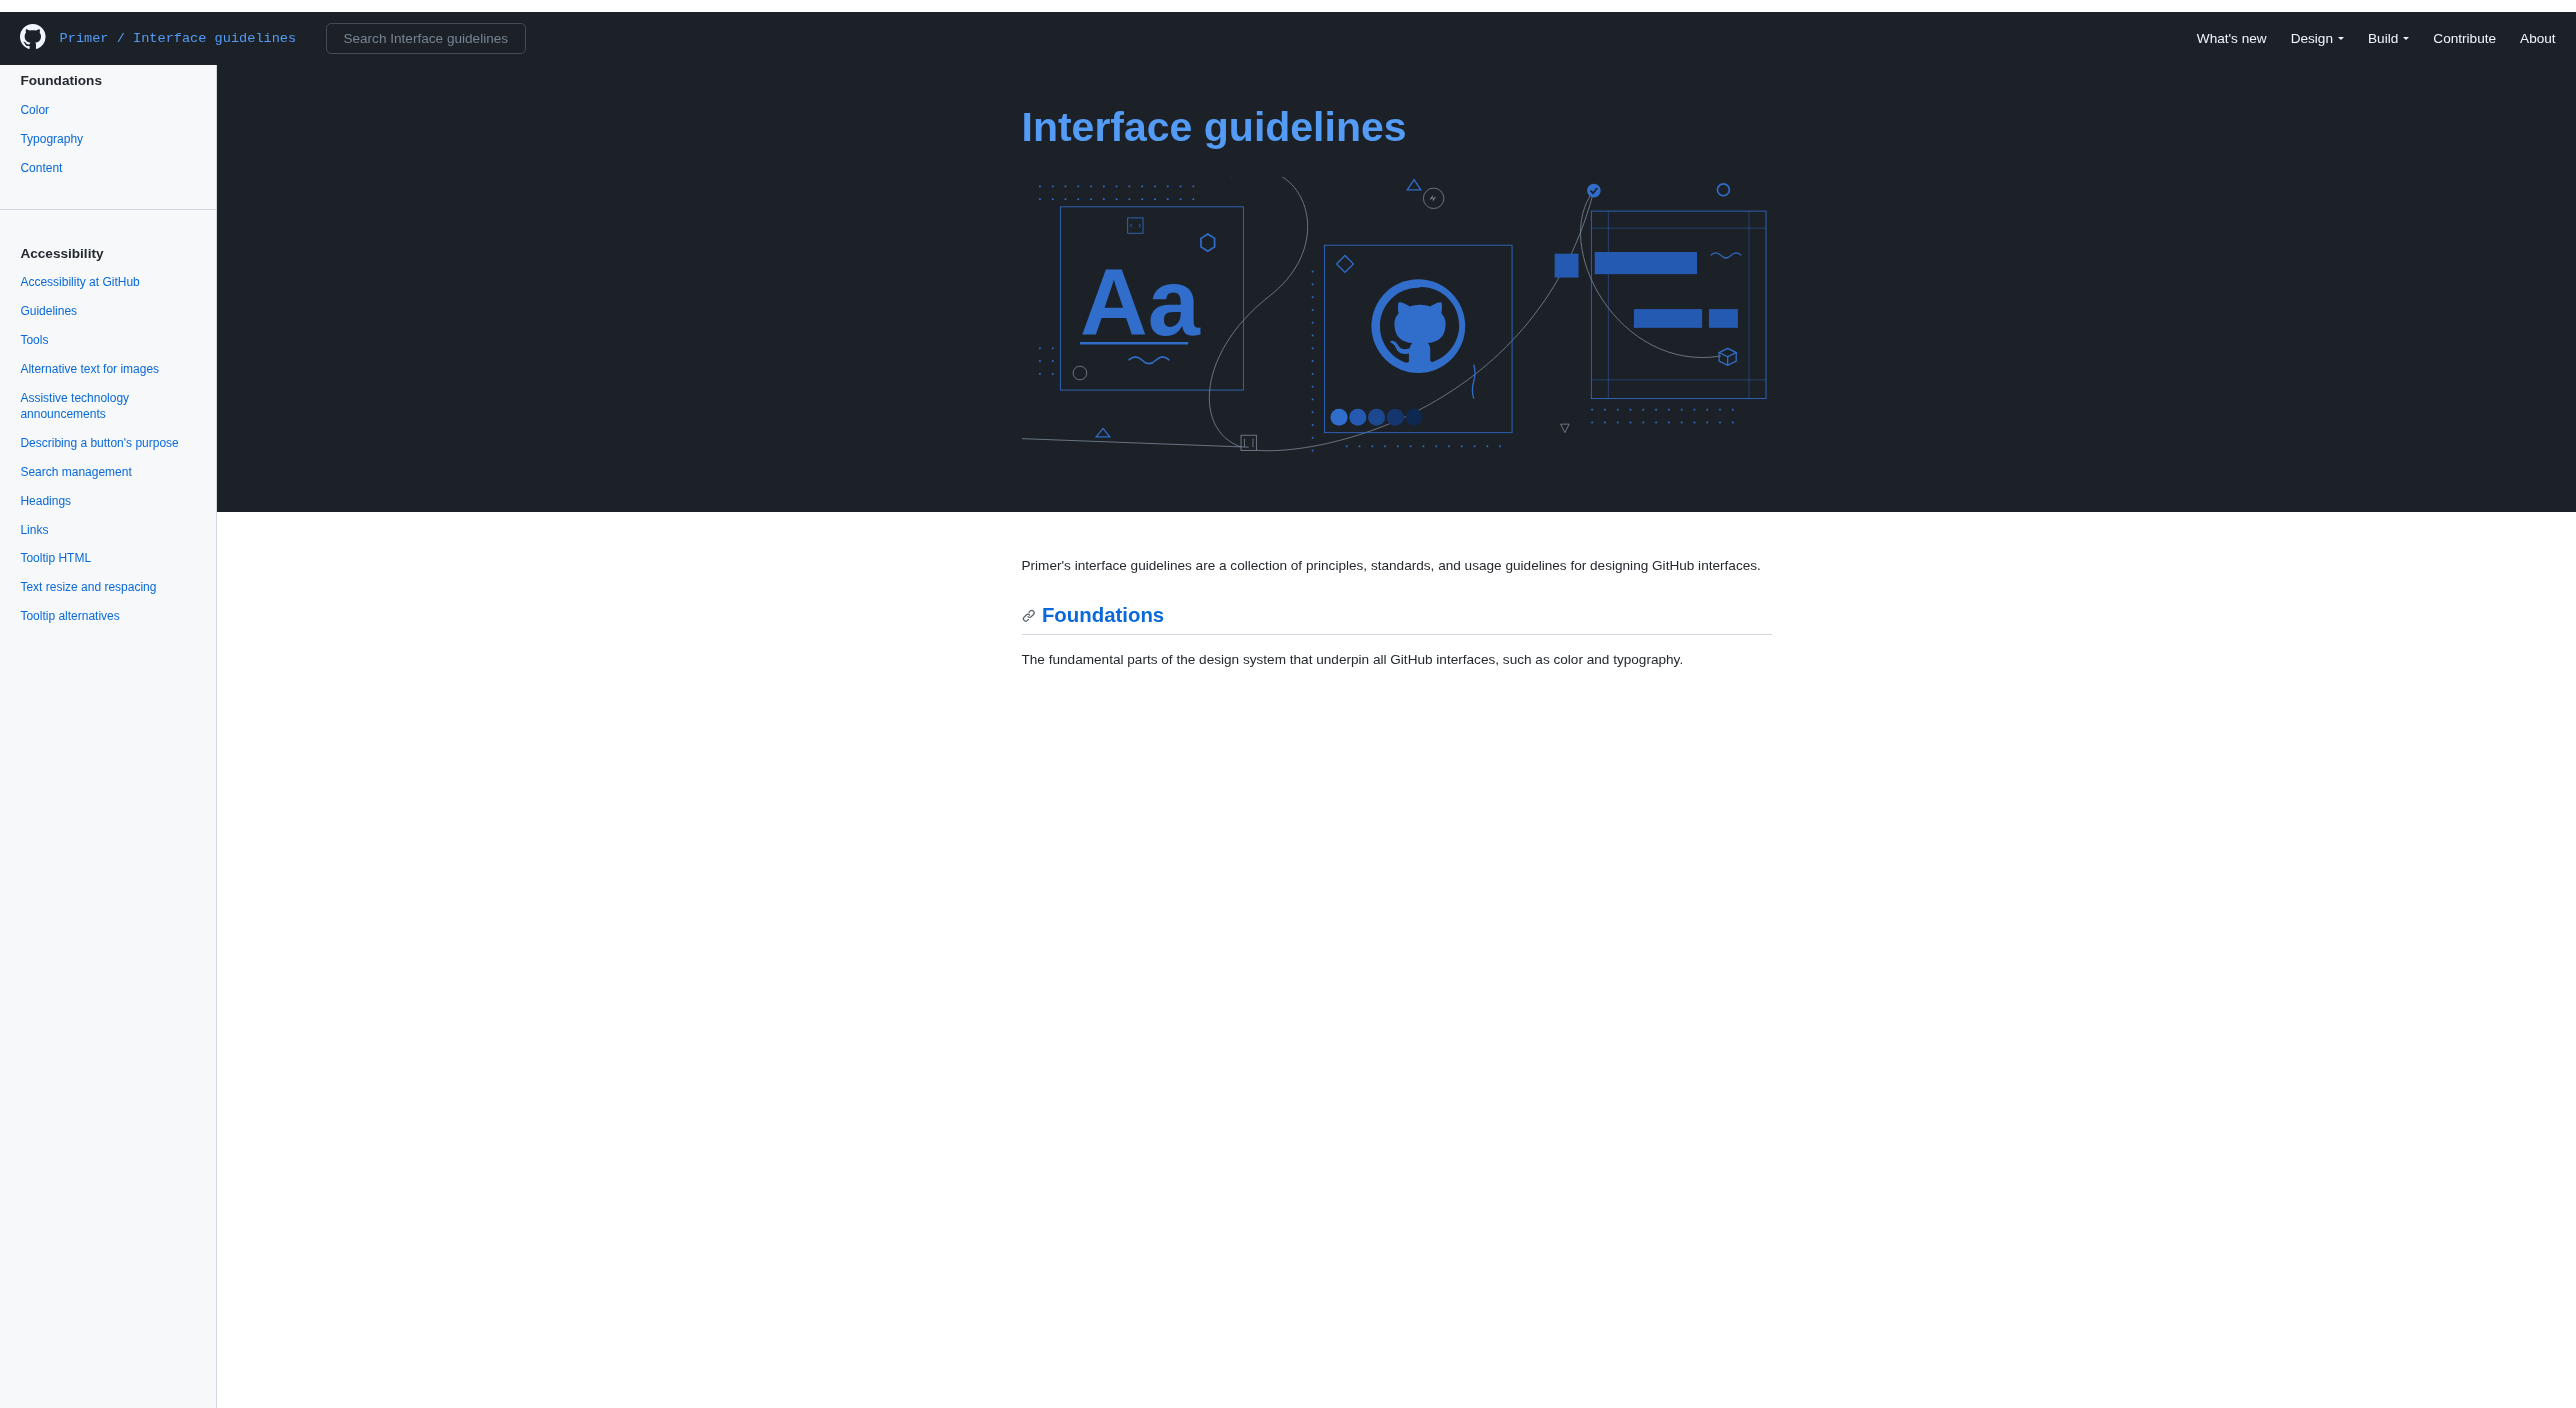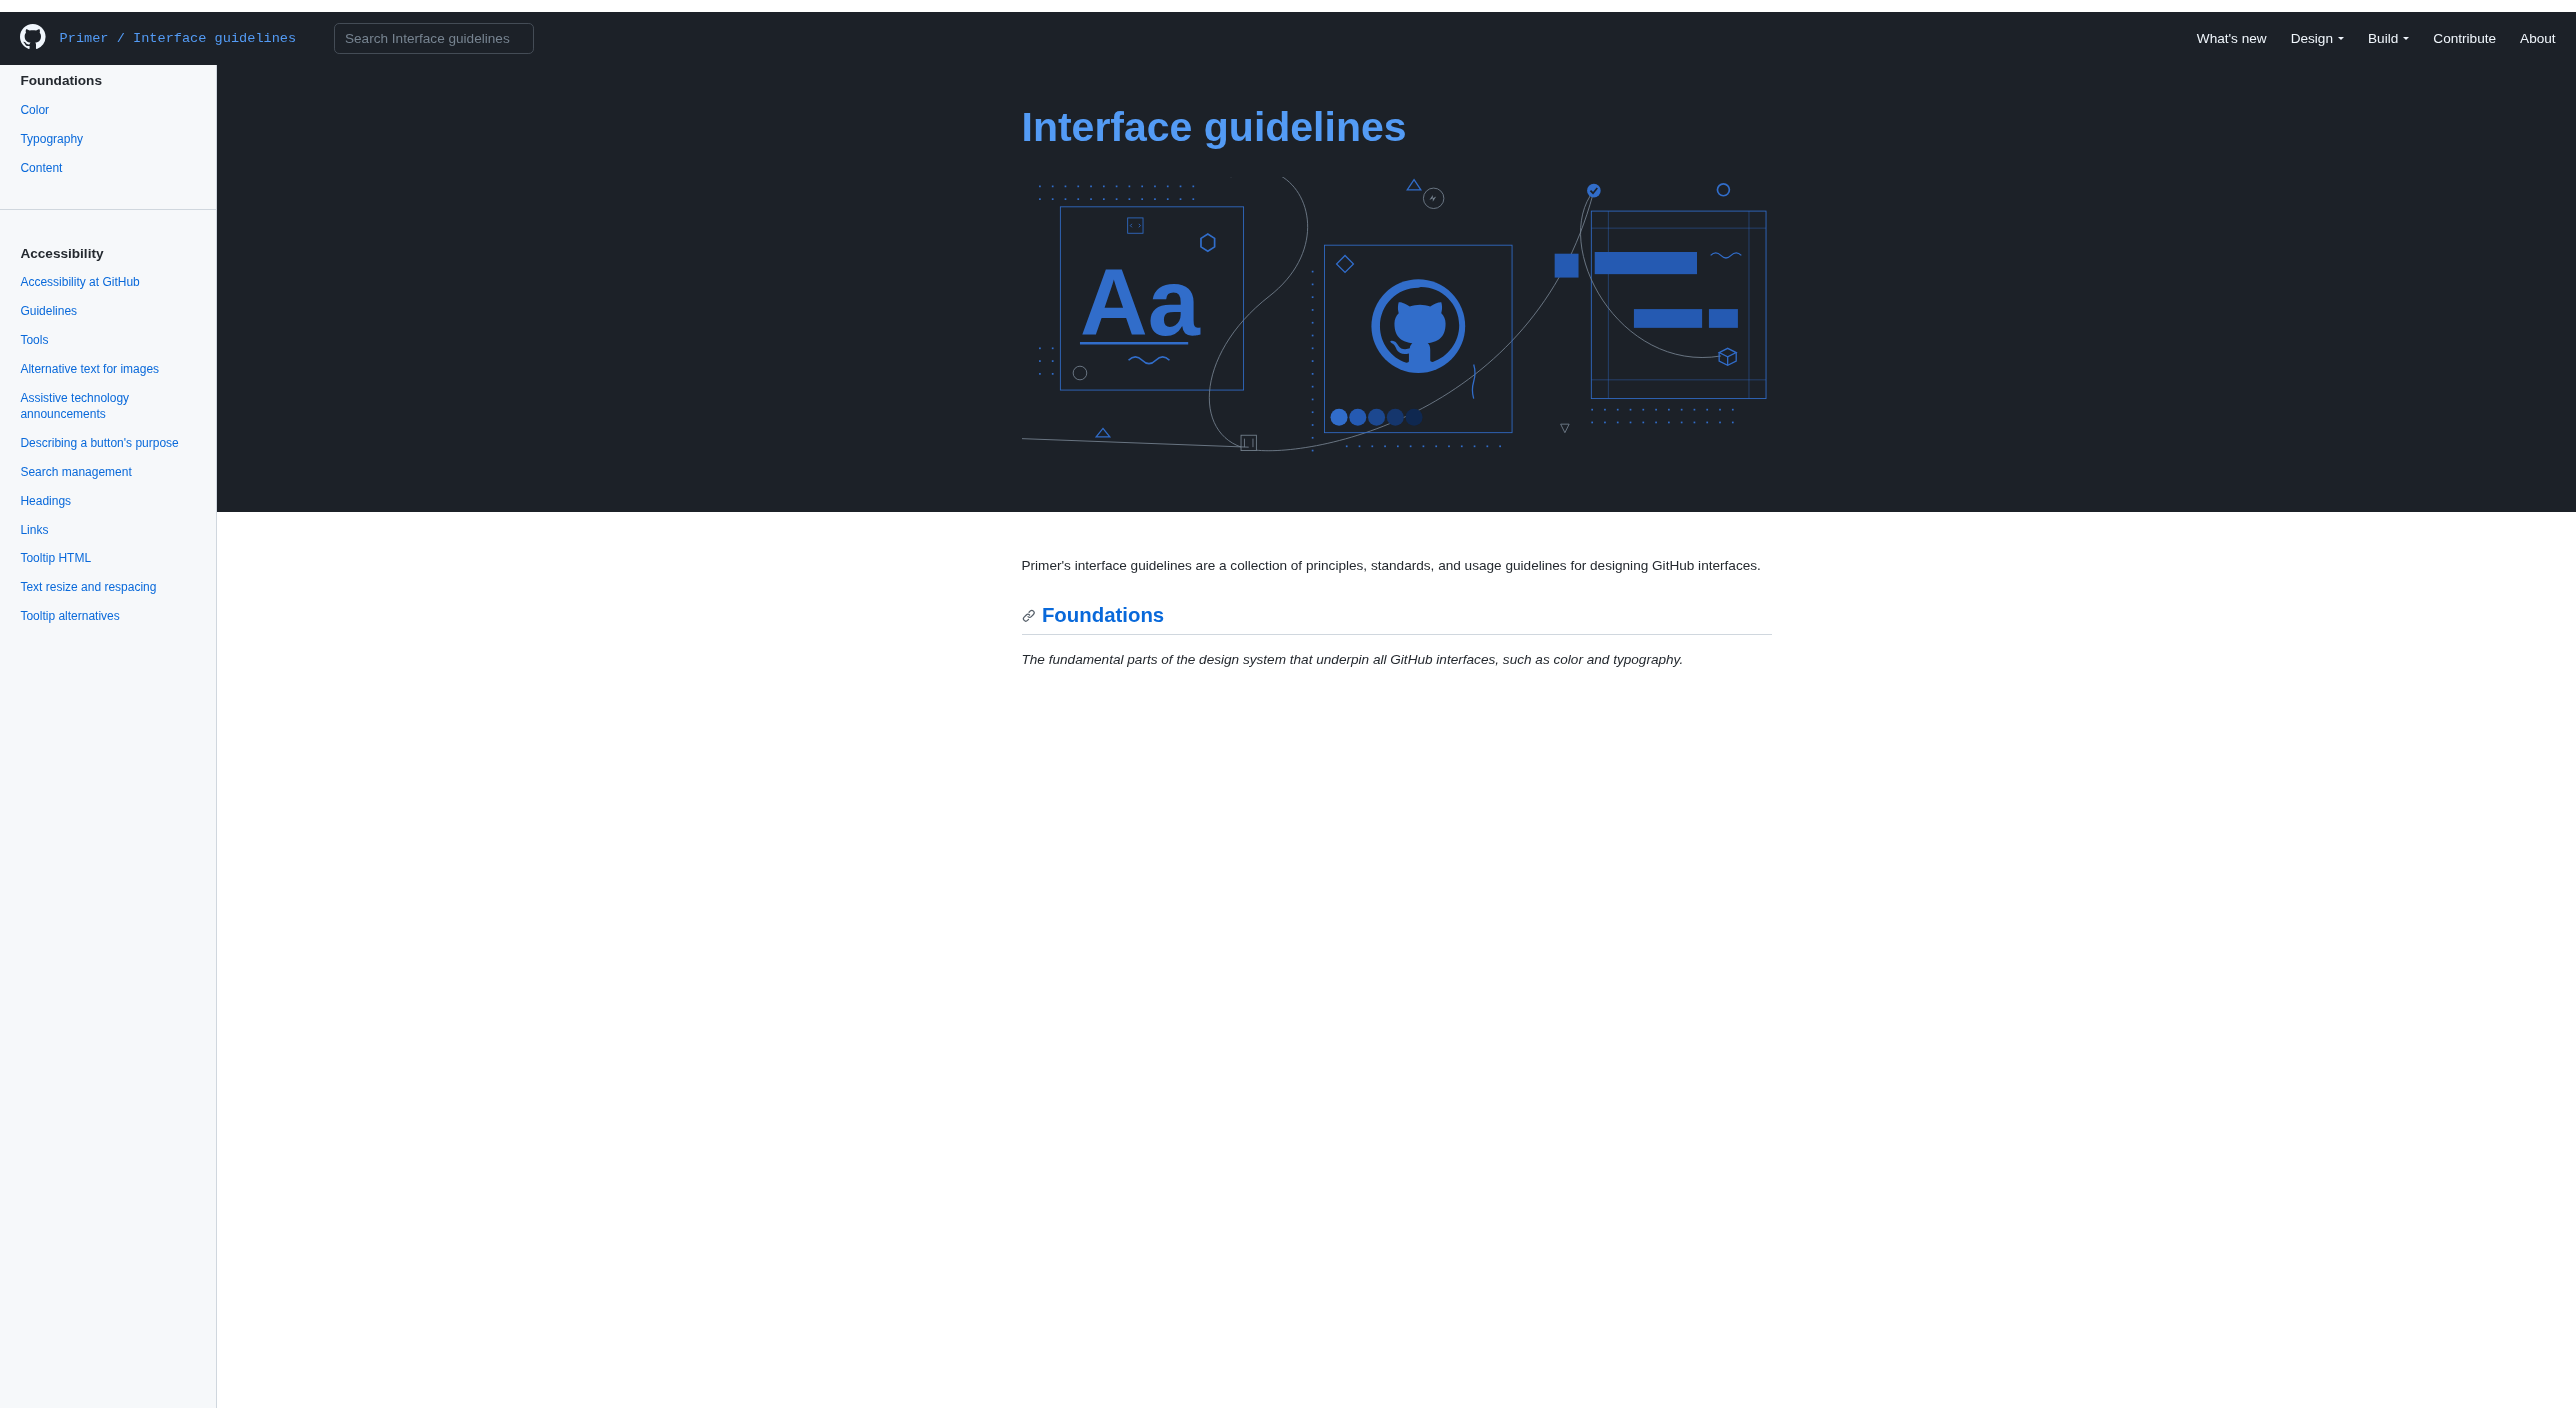--- a/index.html
+++ b/index.html
@@ -4,21 +4,21 @@
 <style>
 * { margin: 0; padding: 0; box-sizing: border-box; }
 body { font-family: -apple-system, BlinkMacSystemFont, "Segoe UI", Helvetica, Arial, sans-serif; font-size: 12px; color: #24292f; background: #fff; }
 
 
 .header { background: #1c2128; height: 53px; display: flex; align-items: center; padding: 0 20.4px; gap: 13.6px; position: sticky; top: 12px; z-index: 100; }
 .logo-wrap { display: flex; align-items: center; gap: 13.6px; }
 .github-logo { width: 25.6px; height: 25.6px; fill: #f0f6fc; }
 .breadcrumb { font-family: "SFMono-Regular", Consolas, "Liberation Mono", Menlo, monospace; font-size: 13.6px; color: #539bf5; }
 .breadcrumb a { color: #539bf5; text-decoration: none; }
-.search-input { background: transparent; border: 0.9px solid #444c56; border-radius: 5.1px; padding: 6.8px 10.2px; color: #adbac7; font-size: 13.6px; width: 200px; margin-left: 24px; }
+.search-input { background: transparent; border: 0.9px solid #444c56; border-radius: 5.1px; padding: 6.8px 10.2px; color: #adbac7; font-size: 13.6px; width: 200px; margin-left: 16px; text-align: center; }
 .search-input::placeholder { color: #768390; }
 .nav-right { margin-left: auto; display: flex; gap: 24px; }
 .nav-link { color: #f0f6fc; text-decoration: none; font-size: 13.6px; display: flex; align-items: center; gap: 3.4px; }
 .caret { width: 0; height: 0; border-left: 3.4px solid transparent; border-right: 3.4px solid transparent; border-top: 3.4px solid #f0f6fc; display: inline-block; margin-left: 1.7px; }
 
 
 .layout { display: flex; }
 .sidebar { width: 217px; background: #f6f8fa; border-right: 0.9px solid #d0d7de; min-height: calc(100vh - 53px); padding: 20.4px 0 20.4px 0; }
 .sidebar-section { padding: 0 20.4px 20.4px 20.4px; border-bottom: 0.9px solid #d0d7de; margin-bottom: 20.4px; }
 .sidebar-section:last-child { border-bottom: none; margin-top: 36px; }
@@ -31,21 +31,21 @@
 .main { flex: 1; }
 .hero { background: #1c2128; padding: 51px 0 25.6px 0; }
 .hero-inner { max-width: 750px; margin: 0 auto; }
 .hero-title { color: #539bf5; font-size: 41px; font-weight: 800; margin-bottom: 25.6px; }
 .hero-illustration { width: 100%; }
 
 .content { max-width: 750px; margin: 0 auto; padding: 46px 0; }
 .intro-text { font-size: 13.6px; color: #24292f; margin-bottom: 31px; }
 .section-heading { font-size: 20.4px; font-weight: 600; color: #0969da; border-bottom: 0.9px solid #d0d7de; padding-bottom: 6.8px; margin-bottom: 17px; display: flex; align-items: center; gap: 6.8px; }
 .link-icon { width: 13.6px; height: 13.6px; color: #57606a; }
-.section-text { font-size: 13.6px; color: #24292f; font-style: italic; }
+.section-text { font-size: 13.6px; color: #24292f; }
 </style>
 </head>
 <body>
 
 <header class="header">
   <div class="logo-wrap">
     <a href="#">
       <svg class="github-logo" viewBox="0 0 16 16">
         <path d="M8 0C3.58 0 0 3.58 0 8c0 3.54 2.29 6.53 5.47 7.59.4.07.55-.17.55-.38 0-.19-.01-.82-.01-1.49-2.01.37-2.53-.49-2.69-.94-.09-.23-.48-.94-.82-1.13-.28-.15-.68-.52-.01-.53.63-.01 1.08.58 1.23.82.72 1.21 1.87.87 2.33.66.07-.52.28-.87.51-1.07-1.78-.2-3.64-.89-3.64-3.95 0-.87.31-1.59.82-2.15-.08-.2-.36-1.02.08-2.12 0 0 .67-.21 2.2.82.64-.18 1.32-.27 2-.27.68 0 1.36.09 2 .27 1.53-1.04 2.2-.82 2.2-.82.44 1.1.16 1.92.08 2.12.51.56.82 1.27.82 2.15 0 3.07-1.87 3.75-3.65 3.95.29.25.54.73.54 1.48 0 1.07-.01 1.93-.01 2.2 0 .21.15.46.55.38A8.013 8.013 0 0016 8c0-4.42-3.58-8-8-8z"></path>
       </svg>

